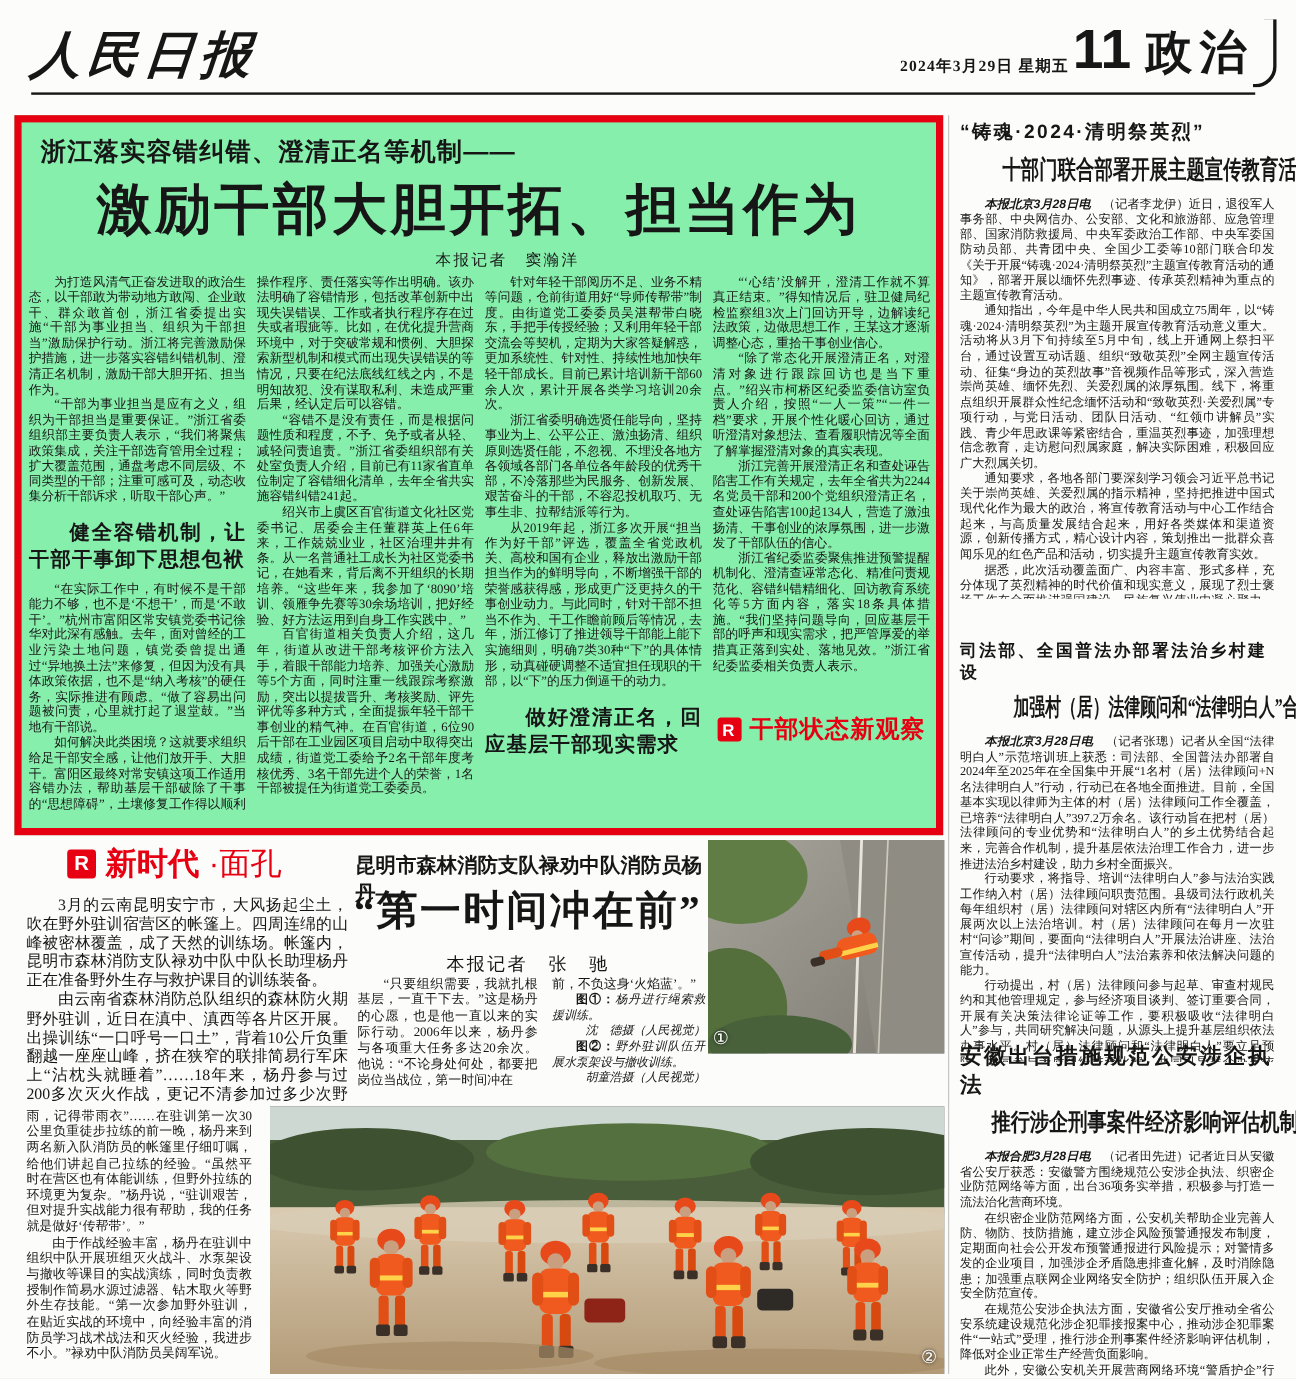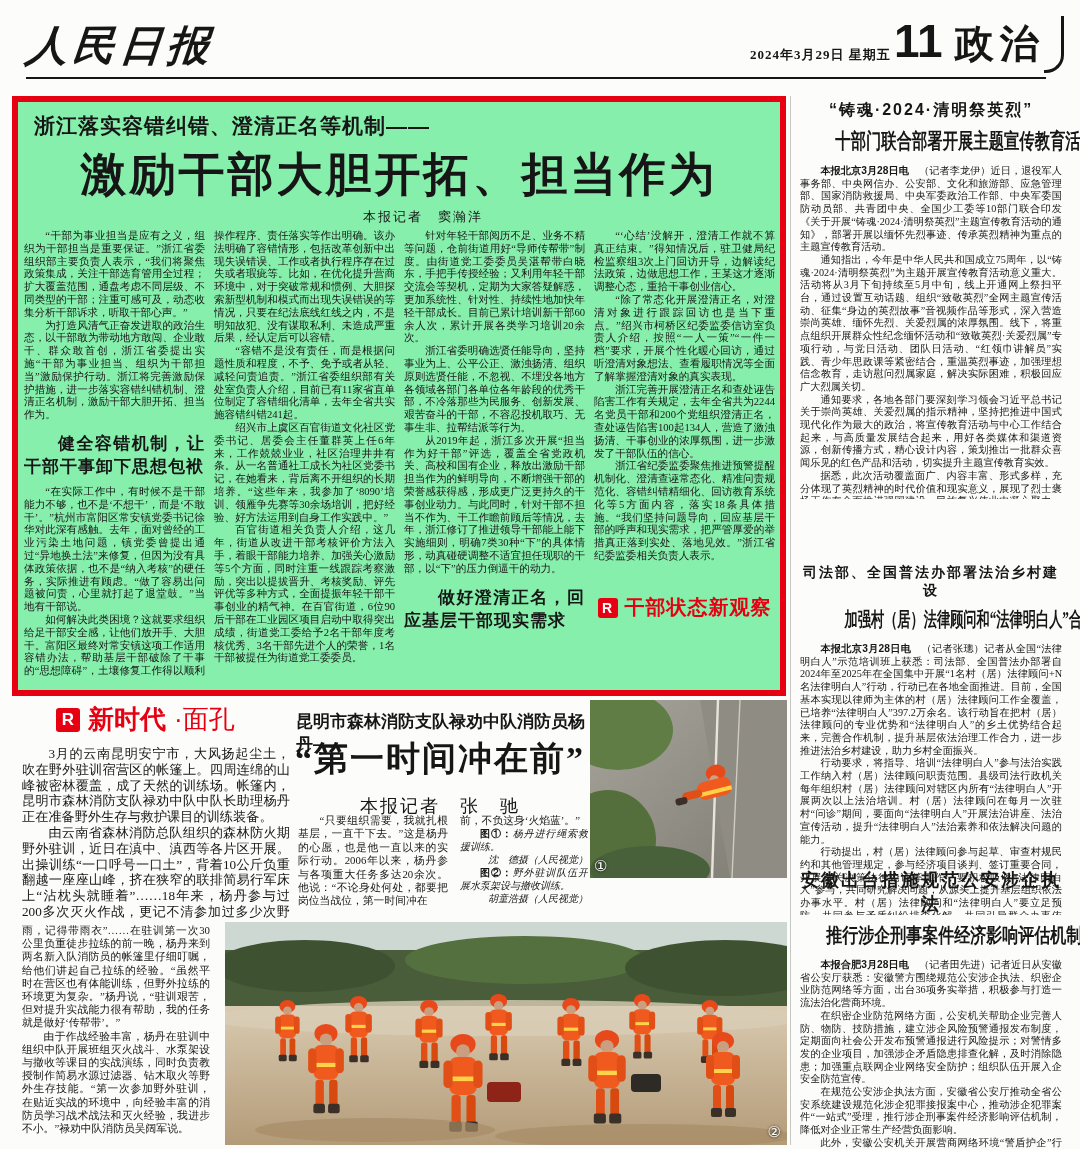--- a/index.html
+++ b/index.html
@@ -28,41 +28,41 @@
   .cont{text-indent:0;}
   .subhead{font:700 17px "Liberation Sans",sans-serif;line-height:23px;margin:10px 0 8px;
            text-indent:2em;letter-spacing:1px;}
   .tagline{position:absolute;left:576px;top:492px;width:181px;display:flex;align-items:center;
            justify-content:center;gap:7px;color:#e60012;font:700 20px "Liberation Sans",sans-serif;letter-spacing:1px;}
   .rlogo{display:inline-flex;flex:none;width:20px;height:20px;background:#e60012;color:#fff;border-radius:3px;
          font:700 14px/20px "Liberation Sans",sans-serif;align-items:center;justify-content:center;}
   
   .vr{position:absolute;left:790px;top:96px;width:1px;height:1049px;background:#c6c6c2;}
   .ra{position:absolute;left:800px;width:262px;}
-  .ra-kicker{text-align:center;font:700 16px "Liberation Sans",sans-serif;letter-spacing:2px;margin:0 0 6px;}
+  .ra-kicker{font:700 16px "Liberation Sans",sans-serif;letter-spacing:2px;margin:0 0 6px;}
   .ra-headline{text-align:center;font-weight:700;white-space:nowrap;margin:0 0 10px;}
   .hl-sans{font-family:"Liberation Sans",sans-serif;font-size:21px;transform:scaleX(.73);transform-origin:50% 50%;}
   .hl-serif{font-family:"Liberation Serif",serif;font-size:20px;transform:scaleX(.66);transform-origin:50% 50%;}
   .hl-serif3{font-family:"Liberation Serif",serif;font-size:20px;transform:scaleX(.8);transform-origin:50% 50%;}
   .ra-body{font-size:10.2px;line-height:12.7px;text-align:justify;overflow:hidden;}
-  .ra-body b{font-family:"Liberation Sans",sans-serif;}
+  .ra-body b{font-family:"Liberation Sans",sans-serif;font-style:italic;}
   .a1 .ra-body{height:334px;}.a2 .ra-body{height:272px;}.a3 .ra-body{height:220px;}
   
   .faces-label{position:absolute;left:56px;top:702px;display:flex;align-items:center;gap:8px;
                font:700 26px "Liberation Sans",sans-serif;color:#e60012;}
   .faces-label .rlogo{width:24px;height:24px;font-size:17px;line-height:24px;}
   .faces-label .light{font-weight:400;}
   .f-upper{position:absolute;left:22px;top:746px;width:268px;height:172px;overflow:hidden;
            font-size:13.2px;line-height:15.8px;text-align:justify;}
   .f-lower{position:absolute;left:22px;top:924px;width:188px;height:222px;overflow:hidden;
            font-size:10.8px;line-height:13.2px;text-align:justify;}
   .f-kicker{position:absolute;left:296px;top:710px;width:292px;font:700 17px "Liberation Sans",sans-serif;}
   .f-headline{position:absolute;left:290px;top:736px;width:300px;text-align:center;
               font:700 34px "Liberation Serif",serif;letter-spacing:2px;white-space:nowrap;}
-  .f-byline{position:absolute;left:290px;top:794px;width:300px;text-align:center;font-size:18px;letter-spacing:2px;}
+  .f-byline{position:absolute;left:290px;top:794px;width:300px;text-align:center;font-size:15px;letter-spacing:2px;}
   .f-q1{position:absolute;left:298px;top:814px;width:150px;height:92px;overflow:hidden;
         font-size:10.8px;line-height:13.4px;text-align:justify;}
   .f-q2{position:absolute;left:460px;top:814px;width:128px;height:100px;overflow:hidden;
         font-size:10.8px;line-height:13.4px;text-align:justify;}
   .cap{font-style:italic;font-size:10px;line-height:13px;}
   .cap b{font-style:normal;}
   .right{text-align:right;text-indent:0;}
   
   .photo{position:absolute;overflow:hidden;background:#888;}
   .photo1{left:590px;top:700px;width:197px;height:178px;}
@@ -85,22 +85,22 @@
     </div>
     <div class="bracket"></div>
     <div class="hrule"></div>
   </div>
 
   <div class="leadbox">
     <div class="lead-kicker">浙江落实容错纠错、澄清正名等机制——</div>
     <div class="lead-headline">激励干部大胆开拓、担当作为</div>
     <div class="lead-byline">本报记者　窦瀚洋</div>
     <div class="lcol c1">
+        <p class="para">为打造风清气正奋发进取的政治生态，以干部敢为带动地方敢闯、企业敢干、群众敢首创，浙江省委提出实施“干部为事业担当、组织为干部担当”激励保护行动。浙江将完善激励保护措施，进一步落实容错纠错机制、澄清正名机制，激励干部大胆开拓、担当作为。</p>
         <p class="para">“干部为事业担当是应有之义，组织为干部担当是重要保证。”浙江省委组织部主要负责人表示，“我们将聚焦政策集成，关注干部选育管用全过程；扩大覆盖范围，通盘考虑不同层级、不同类型的干部；注重可感可及，动态收集分析干部诉求，听取干部心声。”</p>
-        <p class="para">为打造风清气正奋发进取的政治生态，以干部敢为带动地方敢闯、企业敢干、群众敢首创，浙江省委提出实施“干部为事业担当、组织为干部担当”激励保护行动。浙江将完善激励保护措施，进一步落实容错纠错机制、澄清正名机制，激励干部大胆开拓、担当作为。</p>
         <div class="subhead">健全容错机制，让干部干事卸下思想包袱</div>
         <p class="para">“在实际工作中，有时候不是干部能力不够，也不是‘不想干’，而是‘不敢干’。”杭州市富阳区常安镇党委书记徐华对此深有感触。去年，面对曾经的工业污染土地问题，镇党委曾提出通过“异地换土法”来修复，但因为没有具体政策依据，也不是“纳入考核”的硬任务，实际推进有顾虑。“做了容易出问题被问责，心里就打起了退堂鼓。”当地有干部说。</p>
         <p class="para">如何解决此类困境？这就要求组织给足干部安全感，让他们放开手、大胆干。富阳区最终对常安镇这项工作适用容错办法，帮助基层干部破除了干事的“思想障碍”，土壤修复工作得以顺利推进。“有了这个制度保障，大家更敢于放手尝试了。”徐华表示。</p>
       </div>
     <div class="lcol c2">
         <p class="para cont">操作程序、责任落实等作出明确。该办法明确了容错情形，包括改革创新中出现失误错误、工作或者执行程序存在过失或者瑕疵等。比如，在优化提升营商环境中，对于突破常规和惯例、大胆探索新型机制和模式而出现失误错误的等情况，只要在纪法底线红线之内，不是明知故犯、没有谋取私利、未造成严重后果，经认定后可以容错。</p>
         <p class="para">“容错不是没有责任，而是根据问题性质和程度，不予、免予或者从轻、减轻问责追责。”浙江省委组织部有关处室负责人介绍，目前已有11家省直单位制定了容错细化清单，去年全省共实施容错纠错241起。</p>
         <p class="para">绍兴市上虞区百官街道文化社区党委书记、居委会主任董群英上任6年来，工作兢兢业业，社区治理井井有条。从一名普通社工成长为社区党委书记，在她看来，背后离不开组织的长期培养。“这些年来，我参加了‘8090’培训、领雁争先赛等30余场培训，把好经验、好方法运用到自身工作实践中。”</p>
         <p class="para">百官街道相关负责人介绍，这几年，街道从改进干部考核评价方法入手，着眼干部能力培养、加强关心激励等5个方面，同时注重一线跟踪考察激励，突出以提拔晋升、考核奖励、评先评优等多种方式，全面提振年轻干部干事创业的精气神。在百官街道，6位90后干部在工业园区项目启动中取得突出成绩，街道党工委给予2名干部年度考核优秀、3名干部先进个人的荣誉，1名干部被提任为街道党工委委员。</p>
       </div>
@@ -128,21 +128,21 @@
     <div class="ra-kicker">“铸魂·2024·清明祭英烈”</div>
     <div class="ra-headline hl-sans">十部门联合部署开展主题宣传教育活动</div>
     <div class="ra-body">
         <p class="para"><b>本报北京3月28日电</b>　（记者李龙伊）近日，退役军人事务部、中央网信办、公安部、文化和旅游部、应急管理部、国家消防救援局、中央军委政治工作部、中央军委国防动员部、共青团中央、全国少工委等10部门联合印发《关于开展“铸魂·2024·清明祭英烈”主题宣传教育活动的通知》，部署开展以缅怀先烈事迹、传承英烈精神为重点的主题宣传教育活动。</p>
         <p class="para">通知指出，今年是中华人民共和国成立75周年，以“铸魂·2024·清明祭英烈”为主题开展宣传教育活动意义重大。活动将从3月下旬持续至5月中旬，线上开通网上祭扫平台，通过设置互动话题、组织“致敬英烈”全网主题宣传活动、征集“身边的英烈故事”音视频作品等形式，深入营造崇尚英雄、缅怀先烈、关爱烈属的浓厚氛围。线下，将重点组织开展群众性纪念缅怀活动和“致敬英烈·关爱烈属”专项行动，与党日活动、团队日活动、“红领巾讲解员”实践、青少年思政课等紧密结合，重温英烈事迹，加强理想信念教育，走访慰问烈属家庭，解决实际困难，积极回应广大烈属关切。</p>
         <p class="para">通知要求，各地各部门要深刻学习领会习近平总书记关于崇尚英雄、关爱烈属的指示精神，坚持把推进中国式现代化作为最大的政治，将宣传教育活动与中心工作结合起来，与高质量发展结合起来，用好各类媒体和渠道资源，创新传播方式，精心设计内容，策划推出一批群众喜闻乐见的红色产品和活动，切实提升主题宣传教育实效。</p>
         <p class="para">据悉，此次活动覆盖面广、内容丰富、形式多样，充分体现了英烈精神的时代价值和现实意义，展现了烈士褒扬工作在全面推进强国建设、民族复兴伟业中凝心聚力、培根铸魂的重要作用。日前，“铸魂·2024·清明祭英烈”主题宣传教育活动网上平台已在退役军人事务部官网、中华英烈网开通上线，为各界群众在线祭扫英烈、瞻仰烈士纪念设施提供便利。</p>
       </div>
   </div>
 
-  <div class="ra a2" style="top:564px">
+  <div class="ra a2" style="top:534px">
     <div class="ra-kicker" style="font-size:14px">司法部、全国普法办部署法治乡村建设</div>
     <div class="ra-headline hl-serif">加强村（居）法律顾问和“法律明白人”合作</div>
     <div class="ra-body">
         <p class="para"><b>本报北京3月28日电</b>　（记者张璁）记者从全国“法律明白人”示范培训班上获悉：司法部、全国普法办部署自2024年至2025年在全国集中开展“1名村（居）法律顾问+N名法律明白人”行动，行动已在各地全面推进。目前，全国基本实现以律师为主体的村（居）法律顾问工作全覆盖，已培养“法律明白人”397.2万余名。该行动旨在把村（居）法律顾问的专业优势和“法律明白人”的乡土优势结合起来，完善合作机制，提升基层依法治理工作合力，进一步推进法治乡村建设，助力乡村全面振兴。</p>
         <p class="para">行动要求，将指导、培训“法律明白人”参与法治实践工作纳入村（居）法律顾问职责范围。县级司法行政机关每年组织村（居）法律顾问对辖区内所有“法律明白人”开展两次以上法治培训。村（居）法律顾问在每月一次驻村“问诊”期间，要面向“法律明白人”开展法治讲座、法治宣传活动，提升“法律明白人”法治素养和依法解决问题的能力。</p>
         <p class="para">行动提出，村（居）法律顾问参与起草、审查村规民约和其他管理规定，参与经济项目谈判、签订重要合同，开展有关决策法律论证等工作，要积极吸收“法律明白人”参与，共同研究解决问题，从源头上提升基层组织依法办事水平。村（居）法律顾问和“法律明白人”要立足预防，共同参与矛盾纠纷排查化解，共同引导群众办事依法、遇事找法、解决问题用法、化解矛盾靠法。</p>
       </div>
   </div>
 
   <div class="ra a3" style="top:868px">

